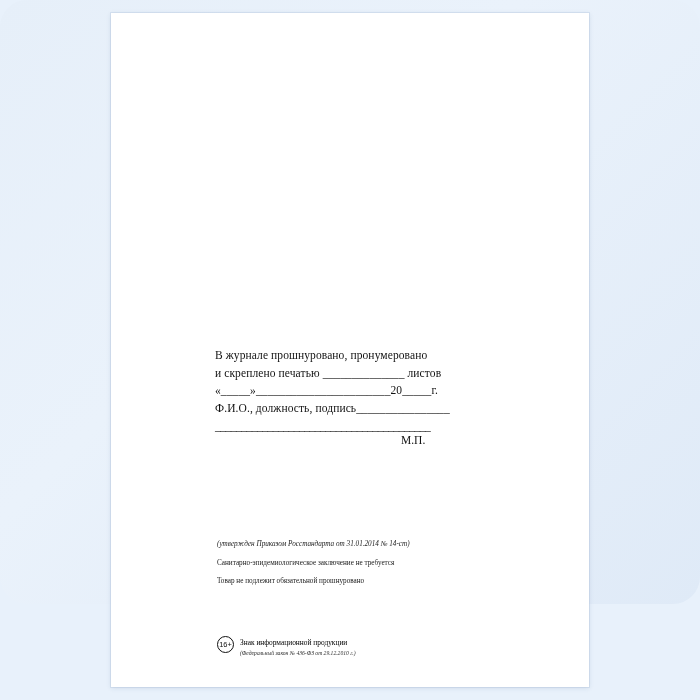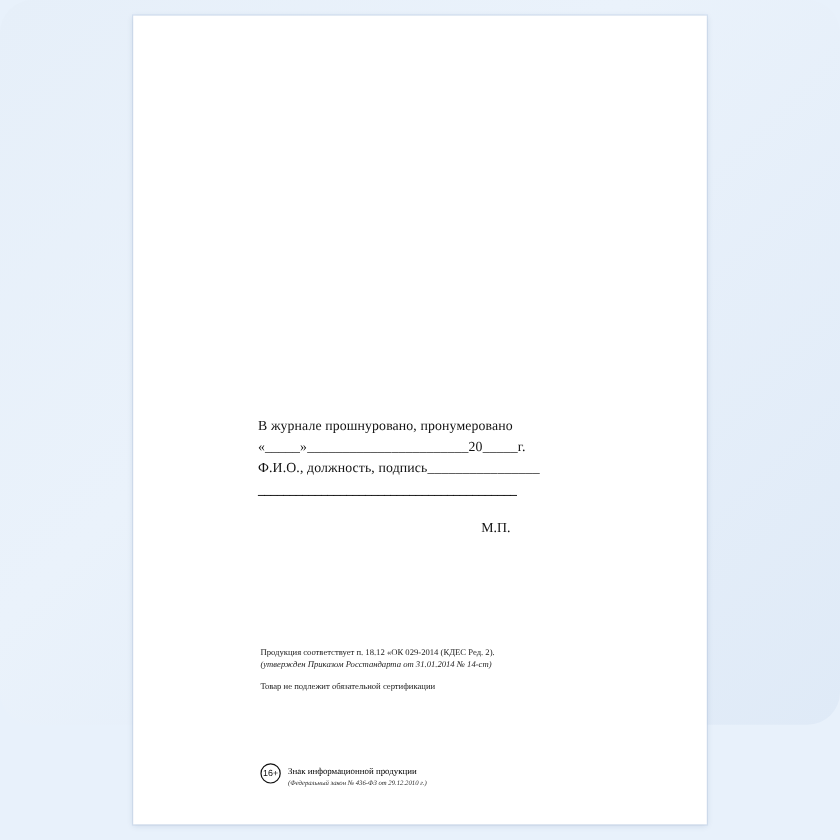--- a/index.html
+++ b/index.html
@@ -44,21 +44,20 @@
     letter-spacing: 0.1px;
   }
   #cert-block .line {
     white-space: nowrap;
   }
   #cert-block .long-rule {
     display: block;
     margin-top: 1px;
     letter-spacing: -0.5px;
     font-size: 11.5px;
-    font-weight: bold;
   }
   #mp {
     left: 290px;
     top: 421px;
     font-size: 11.5px;
   }
   
   #legal {
     left: 106px;
     top: 527px;
@@ -118,34 +117,37 @@
 </style>
 </head>
 <body>
 
 <div id="stage">
 
   <div id="page">
 
     <div class="block" id="cert-block">
       <div class="line">В журнале прошнуровано, пронумеровано</div>
+      <div class="line">и скреплено печатью ______________ листов</div>
       <div class="line">«_____»_______________________20_____г.</div>
       <div class="line">Ф.И.О., должность, подпись________________</div>
       <div class="long-rule">_________________________________________</div>
     </div>
 
     <div class="block" id="mp">М.П.</div>
 
     <div class="block" id="legal">
       <div class="para">
-        <p>Продукция соответствует п. 18.12 «ОК 029-2014 (КДЕС Ред. 2).</p>
         <p class="italic">(утвержден Приказом Росстандарта от 31.01.2014 № 14-ст)</p>
       </div>
       <div class="para">
-        <p>Товар не подлежит обязательной сертификации</p>
+        <p>Санитарно-эпидемиологическое заключение не требуется</p>
+      </div>
+      <div class="para">
+        <p>Товар не подлежит обязательной прошнуровано</p>
       </div>
     </div>
 
     <div id="mark-row">
       <div id="age-mark">16+</div>
       <div id="mark-text">
         <span>Знак информационной продукции</span>
         <span class="sub">(Федеральный закон № 436-ФЗ от 29.12.2010 г.)</span>
       </div>
     </div>

